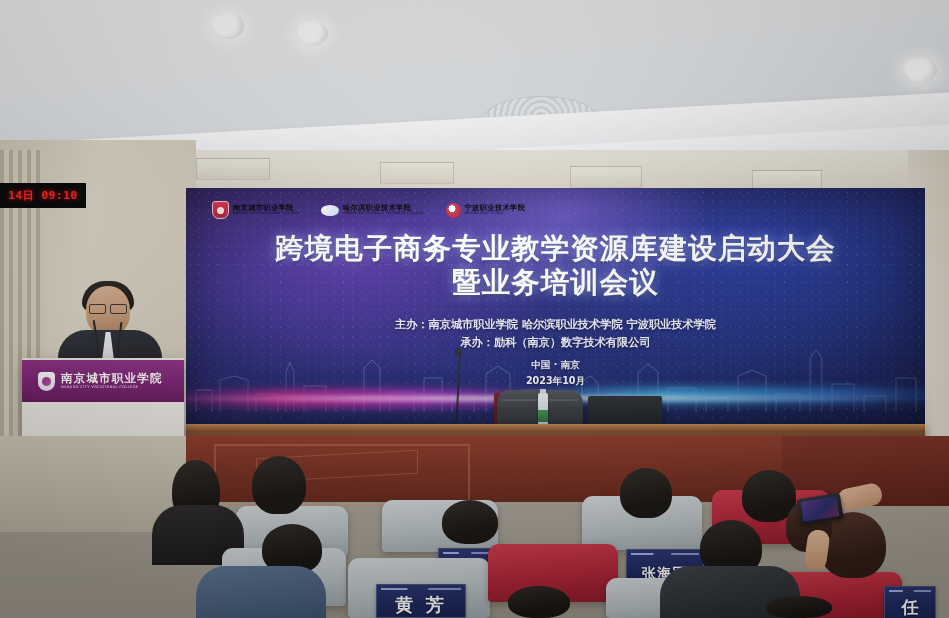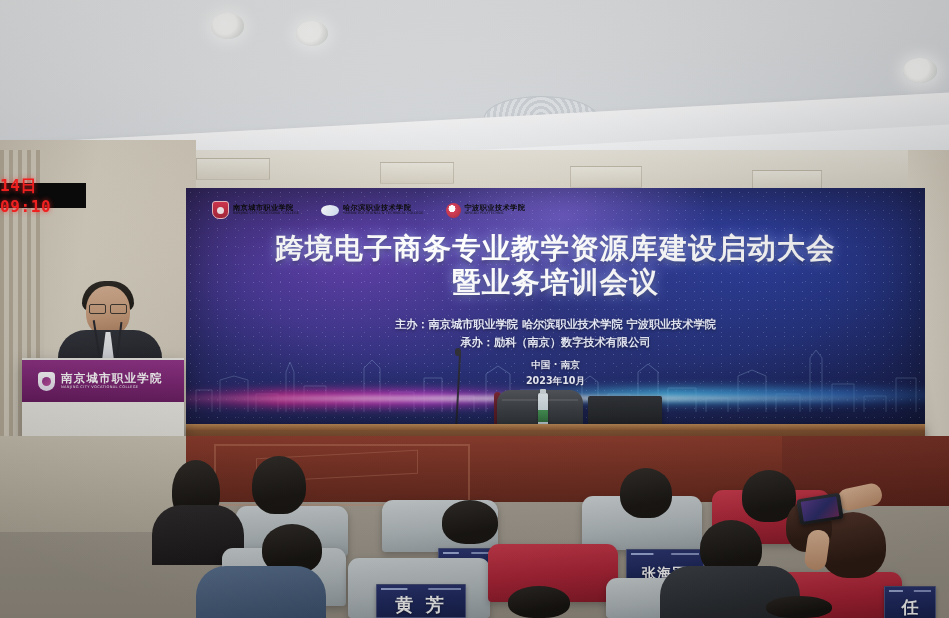--- a/index.html
+++ b/index.html
@@ -204,21 +204,21 @@
   .phone{position:absolute;left:798px;top:496px;width:44px;height:26px;
      background:linear-gradient(170deg,#2f3338,#15181b);border-radius:4px;
      transform:rotate(-9deg);box-shadow:0 2px 5px rgba(0,0,0,.45);}
   .phone .scr2{position:absolute;left:4px;top:3px;width:36px;height:20px;
      background:linear-gradient(140deg,#5a3a8a,#2a2c6a 55%,#6a2a5a);border-radius:1px;}
   .hand{position:absolute;border-radius:10px;background:linear-gradient(170deg,#e2bb9b,#c1906c);}
 
   .tstamp{position:absolute;left:0;top:183px;width:86px;height:25px;
      background:#0a0a0a;display:flex;align-items:center;justify-content:center;}
   .tstamp span{color:#ef2020;font-family:"DejaVu Sans Mono","Liberation Mono",monospace;
-     font-size:16px;font-weight:bold;letter-spacing:.6px;text-shadow:0 0 5px rgba(255,40,40,.75);}
+     font-size:11px;font-weight:bold;letter-spacing:.6px;text-shadow:0 0 5px rgba(255,40,40,.75);}
 
   .softlight{position:absolute;inset:0;pointer-events:none;
      background:radial-gradient(ellipse 80% 65% at 50% 38%, rgba(255,255,255,.06) 0%, rgba(0,0,0,.20) 100%);}
 </style>
 </head>
 <body>
 
 <div class="stage">
 
   <div class="ceiling"></div>

